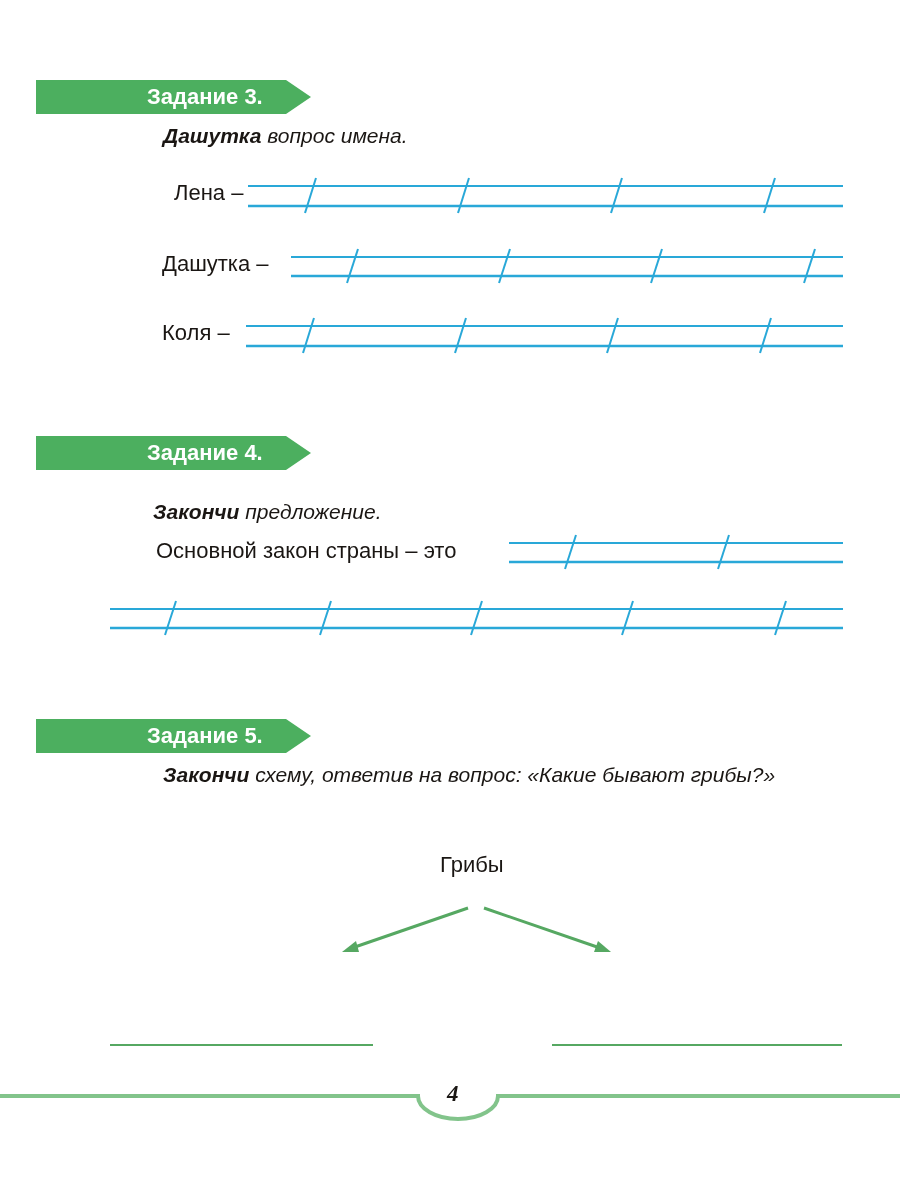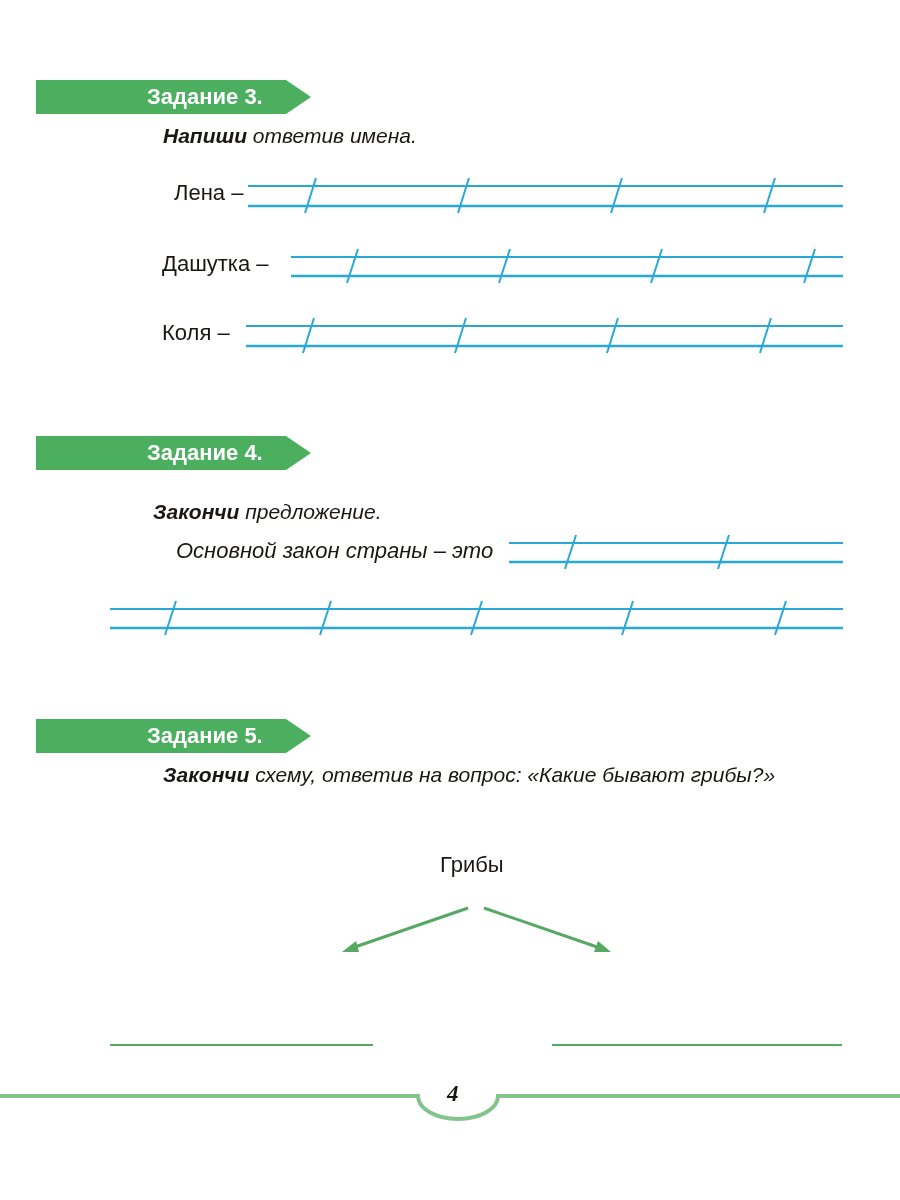--- a/index.html
+++ b/index.html
@@ -18,36 +18,36 @@
 </head>
 <body>
 
 <div class="banner" style="top:80px;">
   <svg width="276" height="34">
       <polygon points="0,0 250,0 275,17 250,34 0,34" fill="#4caf5f"></polygon>
     </svg>
   <span class="banner-label">Задание 3.</span>
 </div>
 <div class="instr" style="left:163px; top:124px;">
-  <b>Напиши</b><span> ответив имена.</span>
+  <b>Дашутка</b><span> вопрос имена.</span>
 </div>
 <div class="label" style="left:162px; top:180px;margin-left:12px;">Лена –</div>
 <div class="label" style="left:162px; top:251px;">Дашутка –</div>
 <div class="label" style="left:162px; top:320px;">Коля –</div>
 
 <div class="banner" style="top:436px;">
   <svg width="276" height="34">
       <polygon points="0,0 250,0 275,17 250,34 0,34" fill="#4caf5f"></polygon>
     </svg>
   <span class="banner-label">Задание 4.</span>
 </div>
 <div class="instr" style="left:153px; top:480px;margin-top:20px;">
   <b>Закончи</b><span> предложение.</span>
 </div>
-<div class="label" style="left:176px; top:538px;font-style:italic;">Основной закон страны – это</div>
+<div class="label" style="left:156px; top:538px;">Основной закон страны – это</div>
 
 <div class="banner" style="top:719px;padding-left:16px;">
   <svg width="276" height="34">
       <polygon points="0,0 250,0 275,17 250,34 0,34" fill="#4caf5f"></polygon>
     </svg>
   <span class="banner-label">Задание 5.</span>
 </div>
 <div class="para" style="top:759px; text-indent:53px;">
   <b>Закончи</b><span> схему, ответив на вопрос: «Какие бывают грибы?»</span>
 </div>

